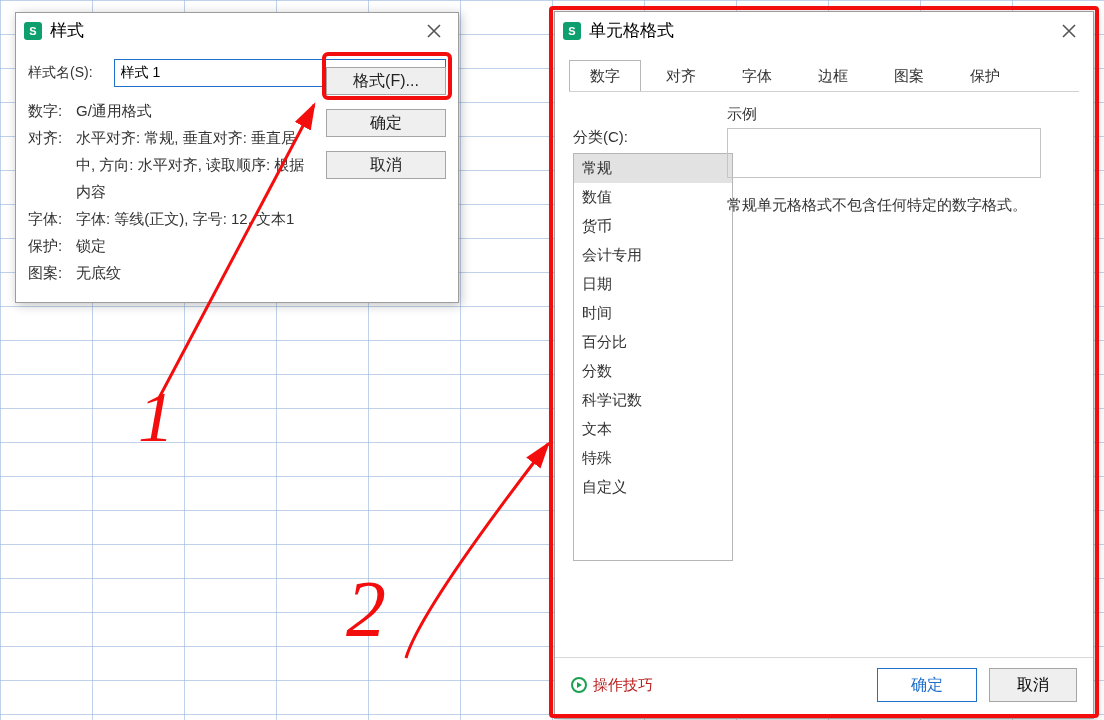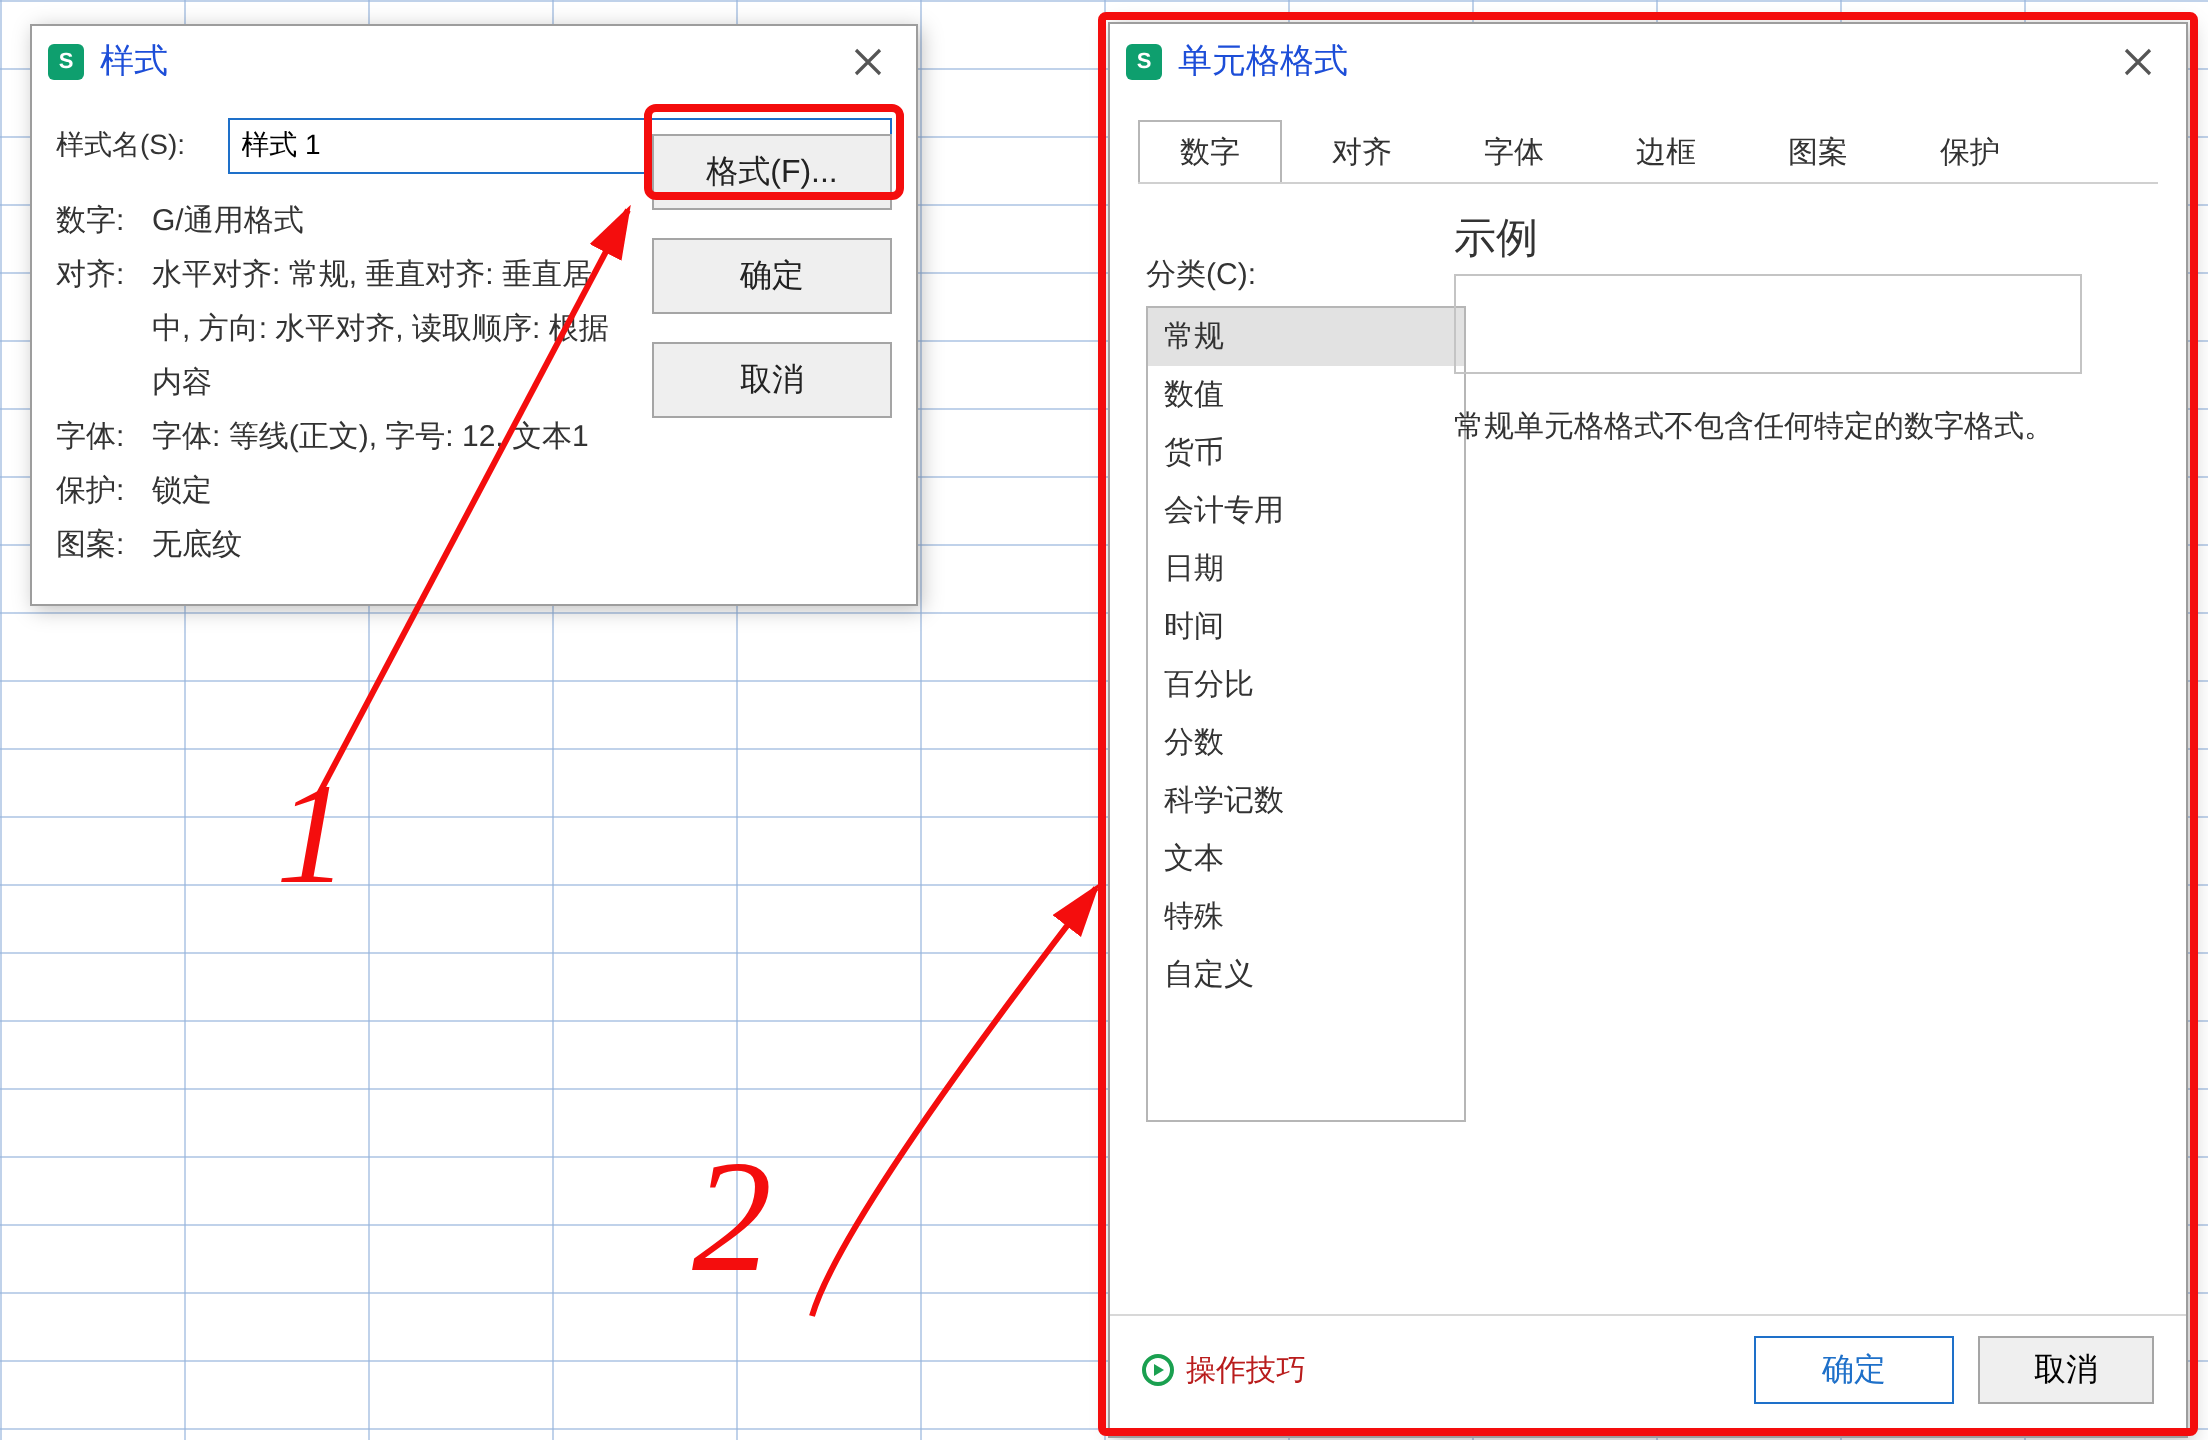--- a/index.html
+++ b/index.html
@@ -42,21 +42,21 @@
   .app-icon {
     width: 18px; height: 18px;
     border-radius: 3px;
     background: #0e9f6e;
     display: flex; align-items: center; justify-content: center;
     color: #fff; font-size: 11px; font-weight: bold;
     margin-right: 8px;
   }
   .titlebar-title {
     font-size: 17px;
-    color: #1d4ed8;
+    color: #000000;
     flex: 1;
   }
   .close-x {
     width: 32px; height: 24px;
     display:flex; align-items:center; justify-content:center;
     color: #555;
     font-size: 20px;
     cursor: pointer;
   }
   .dlg-body { padding: 10px 12px 16px 12px; }
@@ -72,21 +72,21 @@
     padding: 2px 6px;
     font-size: 14px;
   }
   .dlg1 .side-buttons {
     position: absolute;
     right: 12px; top: 54px;
     width: 120px;
     display: flex; flex-direction: column; gap: 14px;
   }
   .btn {
-    height: 38px;
+    height: 28px;
     border: 1px solid #a5a5a5;
     background: #efefef;
     font-size: 16px;
     color: #222;
     cursor: pointer;
     display:flex; align-items:center; justify-content:center;
   }
   .dlg1 .content-area {
     width: 280px;
     font-size: 15px;
@@ -175,21 +175,21 @@
   }
   .cat-item {
     padding: 5px 8px;
     font-size: 15px;
     cursor: pointer;
   }
   .cat-item.selected {
     background: #e2e2e2;
   }
   .right-col { flex: 1; }
-  .example-label { font-size: 21px; margin-bottom: 4px; }
+  .example-label { font-size: 15px; margin-bottom: 4px; }
   .example-box {
     border: 1px solid #c4c4c4;
     height: 50px;
     width: 314px;
     margin-bottom: 14px;
   }
   .cat-desc {
     font-size: 15px;
     line-height: 1.7;
     color: #333;

